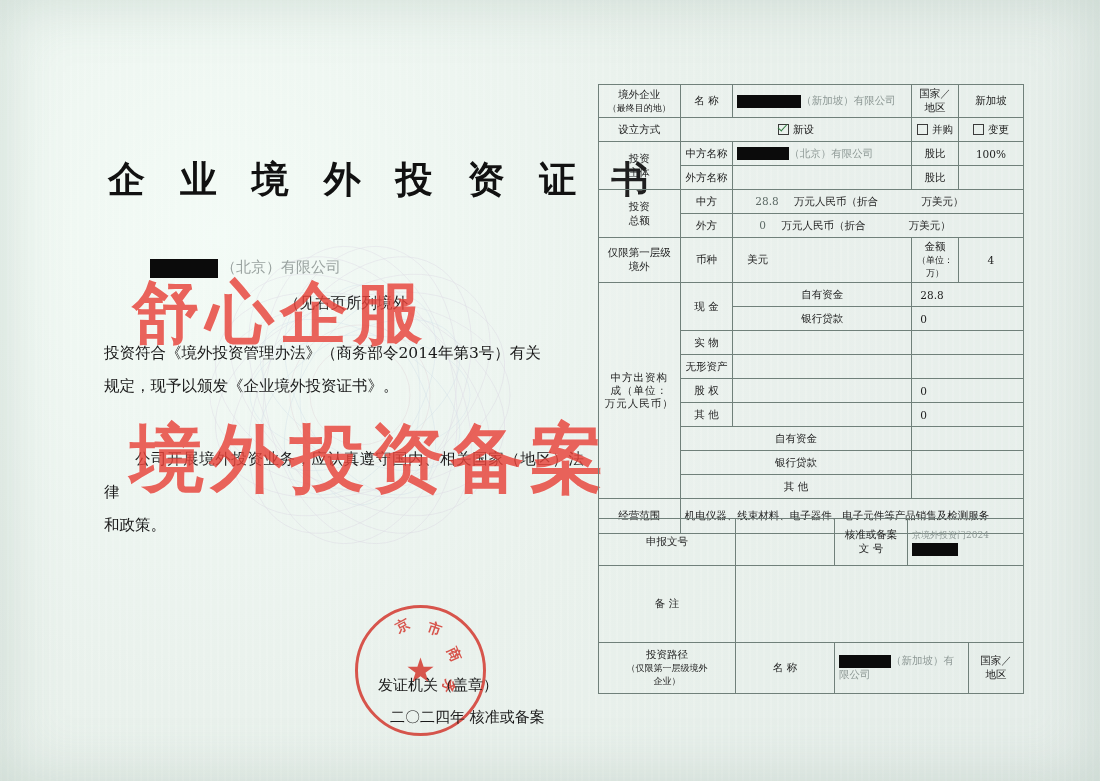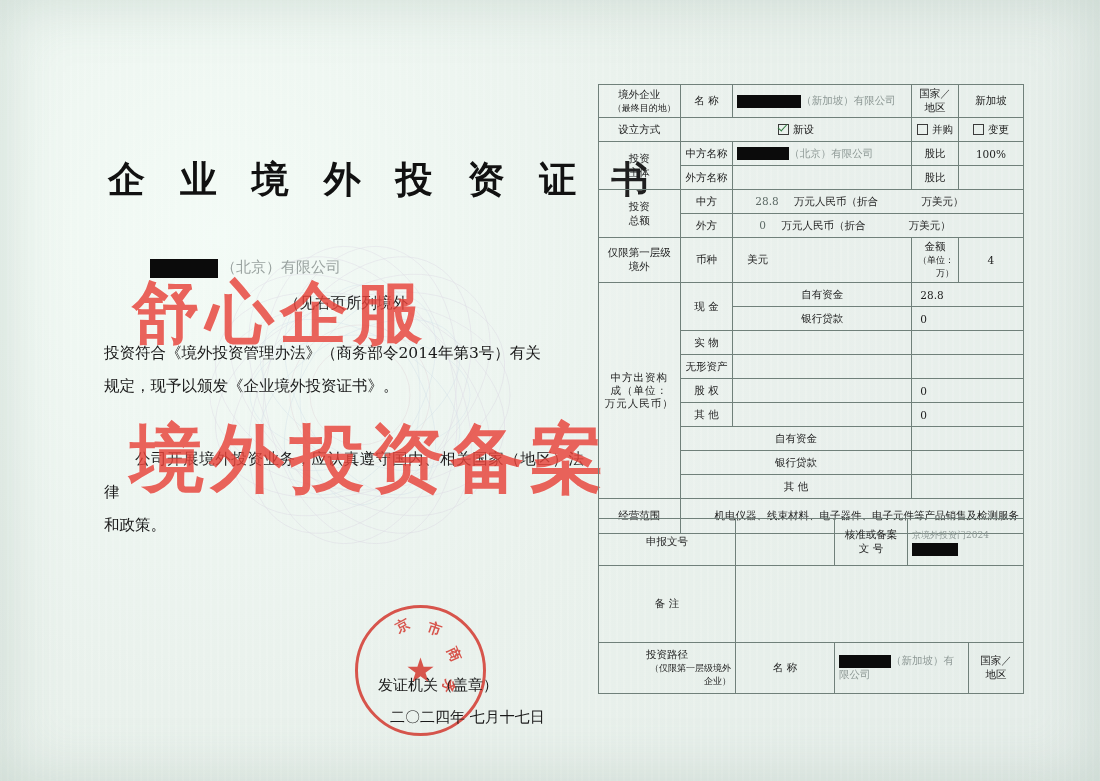--- a/index.html
+++ b/index.html
@@ -120,21 +120,21 @@
   .c{text-align:center;}
   .blkbox{display:inline-block;background:#0b0b0b;height:13px;vertical-align:middle;}
   .b70{width:64px;}
   .b55{width:52px;}
   .b48{width:46px;}
   .chk{display:inline-block;width:9px;height:9px;border:1px solid #3b3b3b;vertical-align:middle;margin-right:4px;position:relative;}
   .chk.on::after{
     content:"";position:absolute;left:1px;top:-3px;width:4px;height:8px;
     border:solid #2f7a3f;border-width:0 1.6px 1.6px 0;transform:rotate(42deg);
   }
-  .tiny{font-size:9px;text-align:right;}
+  .tiny{font-size:9px;}
   .vert{letter-spacing:1px;line-height:13px;text-align:center;}
   .grey{color:#8d9895;}
   .nowrap{white-space:nowrap;}
   .bottom-tbl{
     position:absolute;left:598px;top:518px;width:426px;
     border:1.3px solid #6a6f6d;border-collapse:collapse;
   }
   .bottom-tbl td{
     border:1px solid #70807a;
     font-family:"DejaVu Serif","Liberation Serif",serif;
@@ -193,21 +193,21 @@
   <div class="seal">
     <div class="star">★</div>
     <div class="arc" id="sealarc">
         <span style="transform: translate(-28.5346px, -49.3815px) rotate(-28deg);">京</span>
         <span style="transform: translate(9.62727px, -52.3849px) rotate(19deg);">市</span>
         <span style="transform: translate(37.8502px, -26.5234px) rotate(66deg);">商</span>
         <span style="transform: translate(38.1842px, 11.7551px) rotate(113deg);">务</span>
       </div>
   </div>
   <div class="issuer">发证机关（盖章）</div>
-  <div class="issue-date">二〇二四年 七月十七日</div>
+  <div class="issue-date">二〇二四年 核准或备案</div>
 
   <div class="wm wm1">舒心企服</div>
   <div class="wm wm2">境外投资备案</div>
 
   <table class="tbl">
     <tbody>
         <tr>
       <td class="lbl" rowspan="1" style="width:84px;">
         <div>境外企业</div>
         <div class="tiny">（最终目的地）</div>

